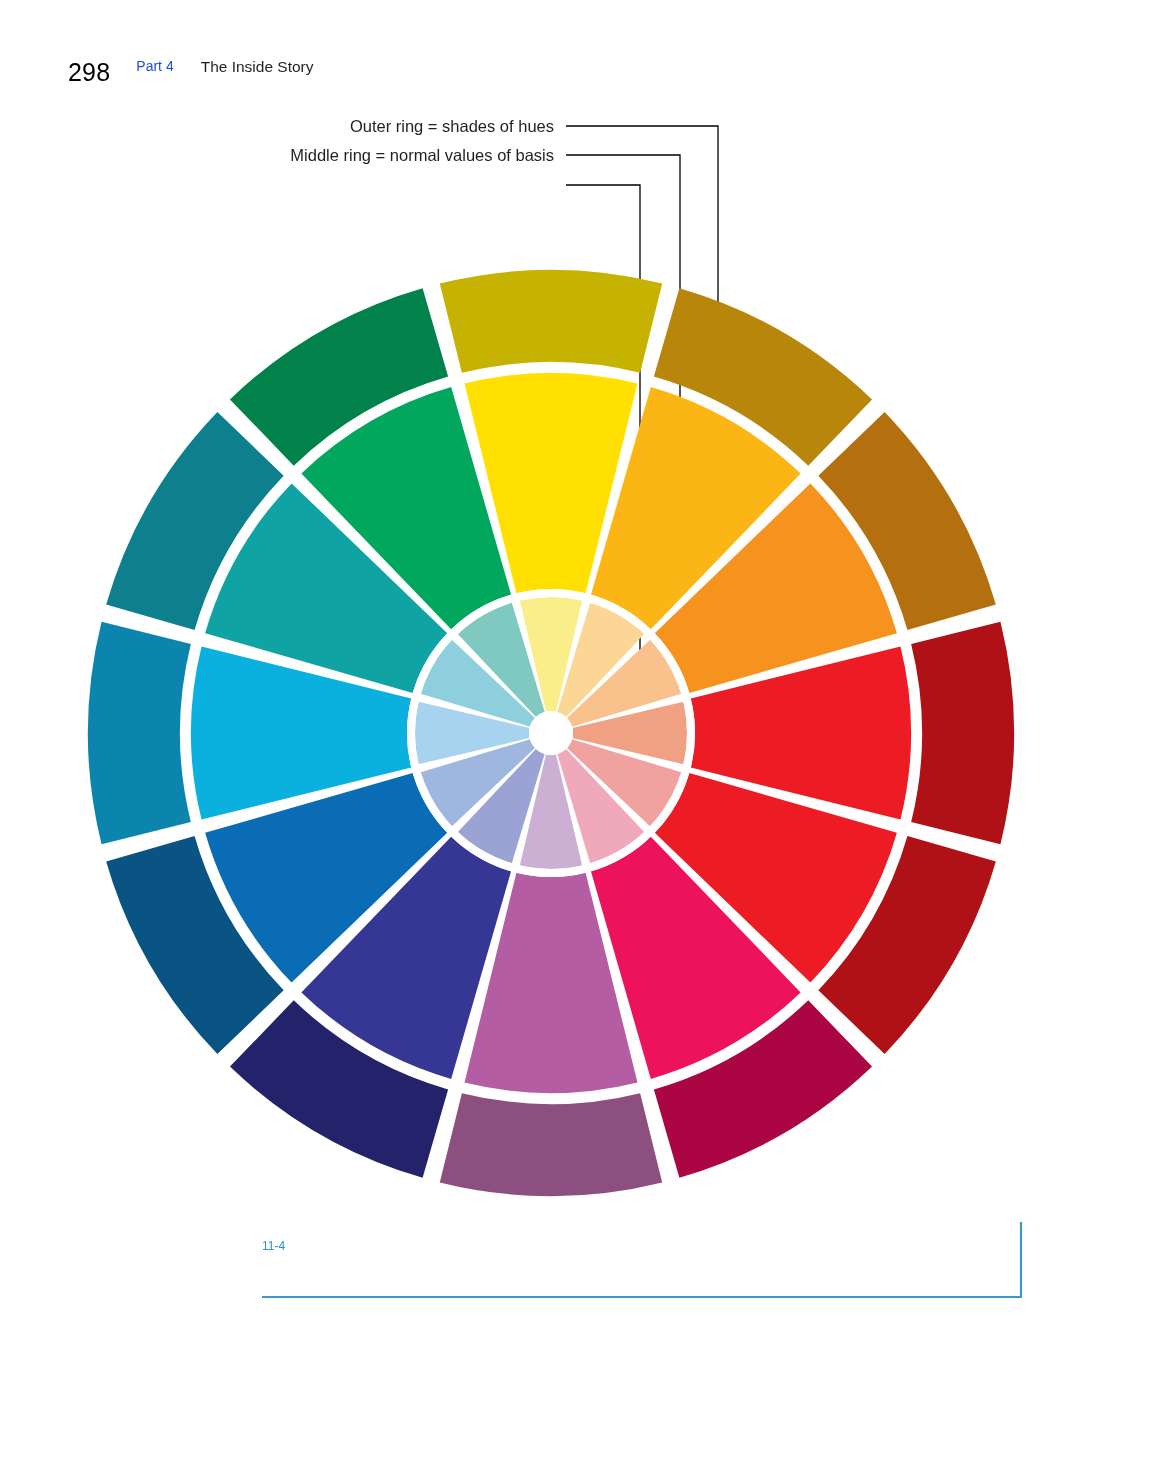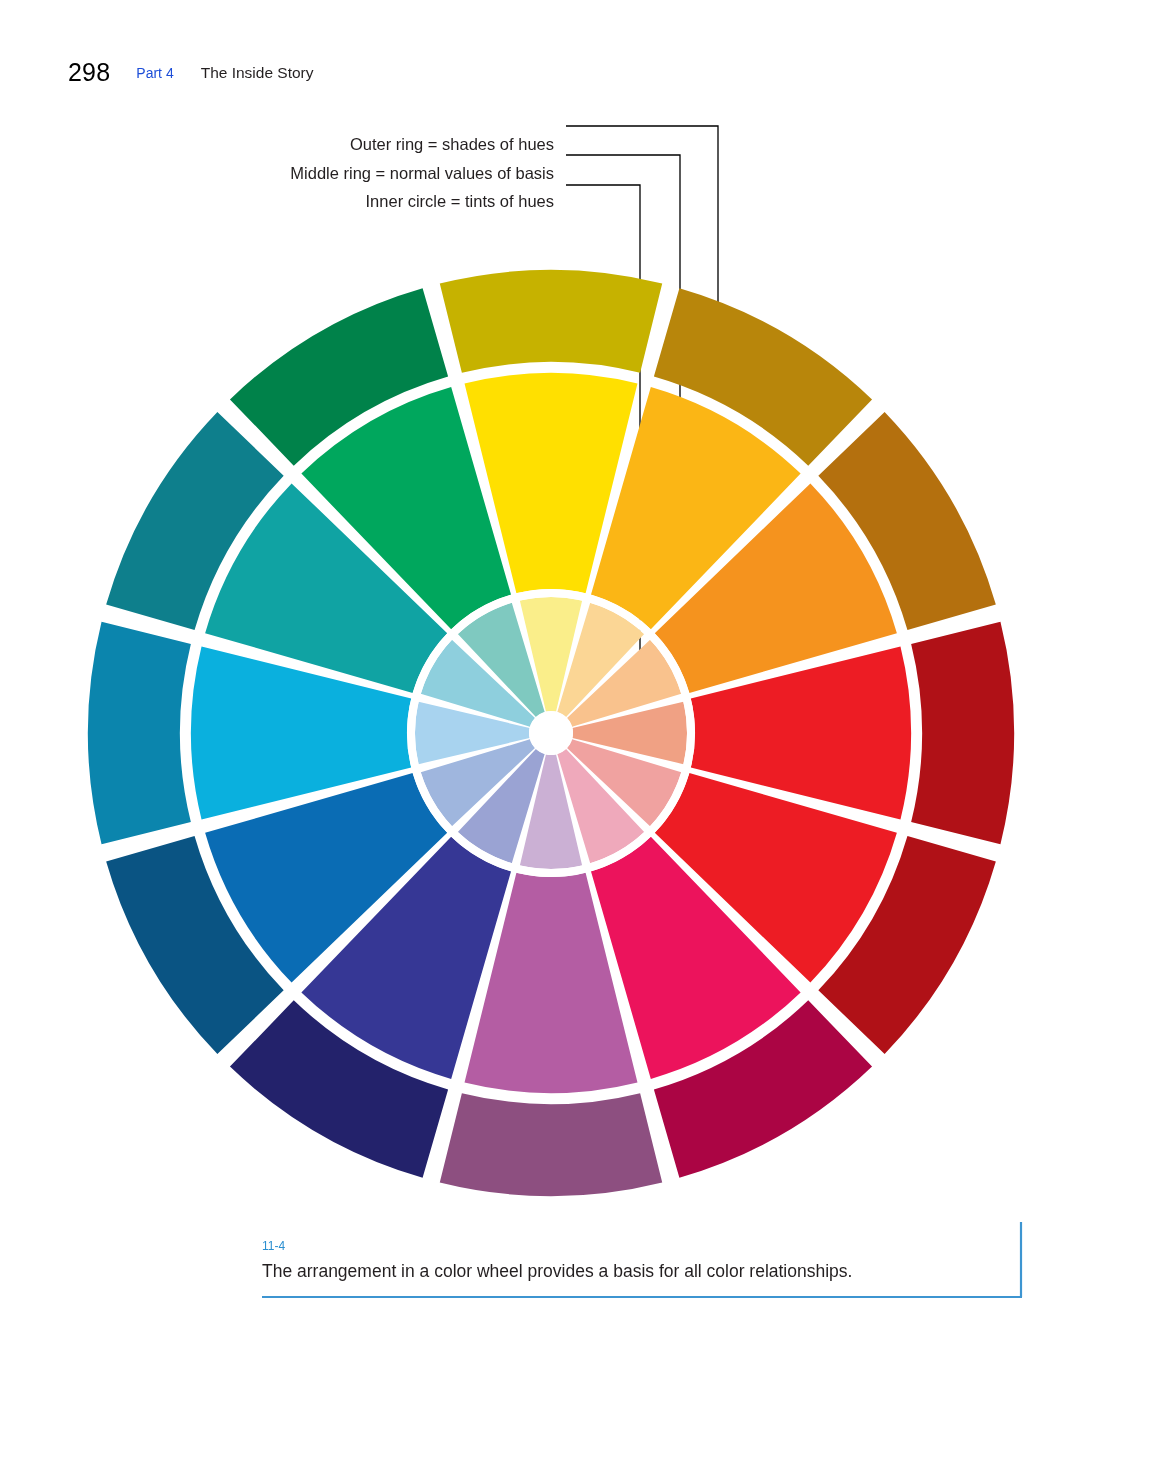--- a/index.html
+++ b/index.html
@@ -16,21 +16,21 @@
     color: #000000;
     overflow: hidden;
   }
 
   
   .running-head {
     position: absolute;
     left: 68px;
     top: 58px;
     display: flex;
-    align-items: center;
+    align-items: flex-start;
     white-space: nowrap;
   }
   .rh-folio {
     font-size: 25px;
     letter-spacing: 0.2px;
     color: #000;
   }
   .rh-part {
     font-size: 14px;
     margin-left: 26px;
@@ -42,21 +42,20 @@
     color: #231f20;
   }
 
   
   .callouts {
     position: absolute;
     left: 0;
     top: 112px;
     width: 560px;
     text-align: right;
-    margin-top: 18px;
   }
   .callout-label {
     font-size: 16.5px;
     color: #231f20;
     line-height: 28.5px;
     white-space: nowrap;
     padding-right: 6px;
   }
 
   
@@ -109,21 +108,20 @@
 
 <div class="running-head">
   <span class="rh-folio">298</span>
   <span class="rh-part">Part 4</span>
   <span class="rh-title">The Inside Story</span>
 </div>
 
 <div class="callouts">
   <div class="callout-label">Outer ring = shades of hues</div>
   <div class="callout-label">Middle ring = normal values of basis</div>
-  <div class="callout-label">Inner circle = tints of hues</div>
 </div>
 
 <svg class="leaders" id="leader-svg" viewBox="0 0 1156 1479">
     <path d="M 566 126 H 718 V 362" fill="none" stroke="#000000" stroke-width="1.3"></path>
     <path d="M 566 155 H 680 V 550" fill="none" stroke="#000000" stroke-width="1.3"></path>
     <path d="M 566 185 H 640 V 681" fill="none" stroke="#000000" stroke-width="1.3"></path>
   </svg>
 
 <div class="wheel-wrap">
   <svg id="wheel-svg" width="1156" height="1250" viewBox="0 0 1156 1250">
@@ -192,14 +190,13 @@
     </svg>
 </div>
 
 <svg class="caption-rules" id="caption-rule-svg" viewBox="0 0 762 78">
     <path d="M 759 0 V 75" stroke="#3d95d1" stroke-width="2.2" fill="none"></path>
     <path d="M 0 75 H 760" stroke="#3d95d1" stroke-width="2.2" fill="none"></path>
   </svg>
 
 <div class="caption">
   <div class="caption-number">11-4</div>
-  <div class="caption-text">The arrangement in a color wheel provides a basis for all color relationships.</div>
 </div>
 
 </body></html>

